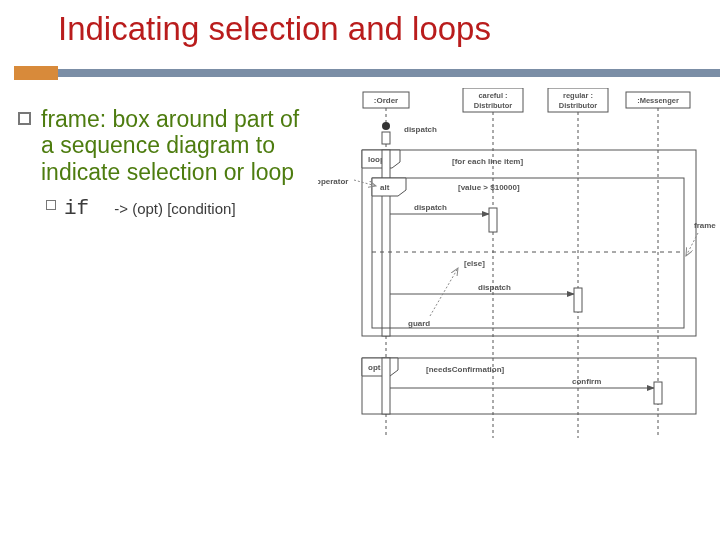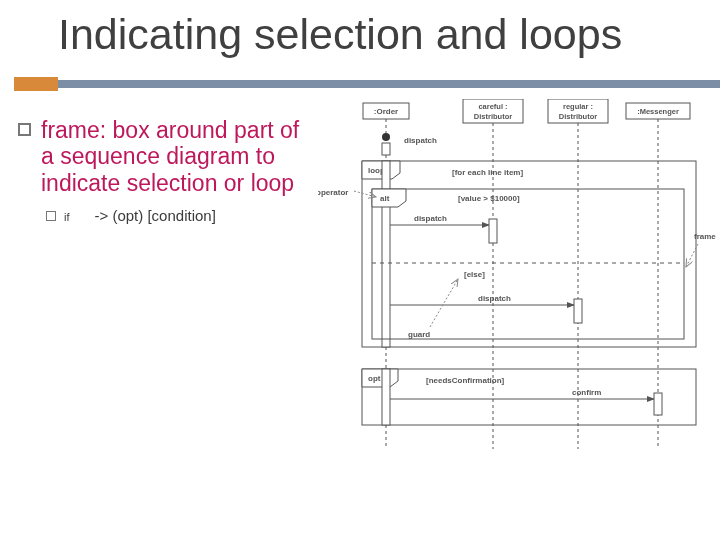--- a/index.html
+++ b/index.html
@@ -6,24 +6,24 @@
   body {
     width: 720px;
     height: 540px;
     background: #fff;
     font-family: Arial, Helvetica, sans-serif;
     color: #3b3b3b;
     position: relative;
     overflow: hidden;
   }
   .title {
-    font-size: 43px;
+    font-size: 33px;
     font-weight: 400;
     padding: 10px 0 18px 58px;
-    color: #404040;
+    color: #b91c1c;
   }
   .rule-wrap {
     position: relative;
     height: 14px;
     margin-bottom: 26px;
   }
   .rule-wrap .orange {
     position: absolute;
     left: 14px; top: 0;
     width: 44px; height: 14px;
@@ -50,21 +50,21 @@
   .sq {
     width: 13px; height: 13px;
     border: 2px solid #777;
     margin-top: 6px;
     margin-right: 10px;
     flex-shrink: 0;
   }
   .main-text {
     font-size: 23px;
     line-height: 1.15;
-    color: #be185d;
+    color: #4d7c0f;
   }
   .sub-list {
     padding-left: 28px;
   }
   .sub-item {
     display: flex;
     margin-bottom: 4px;
   }
   .sub-mark {
     width: 10px; height: 10px;
@@ -72,22 +72,22 @@
     margin-top: 5px;
     margin-right: 8px;
     flex-shrink: 0;
   }
   .sub-text {
     font-size: 15px;
     line-height: 1.3;
     color: #3b3b3b;
   }
   .sub-text code {
-    font-family: Liberation Sans, sans-serif;
-    font-size: 11px;
+    font-family: Liberation Mono, monospace;
+    font-size: 21px;
   }
   .right {
     flex: 1;
     position: relative;
     font-weight: bold;
   }
   .diagram {
     position: absolute;
     top: -18px; left: 0;
     width: 400px;

